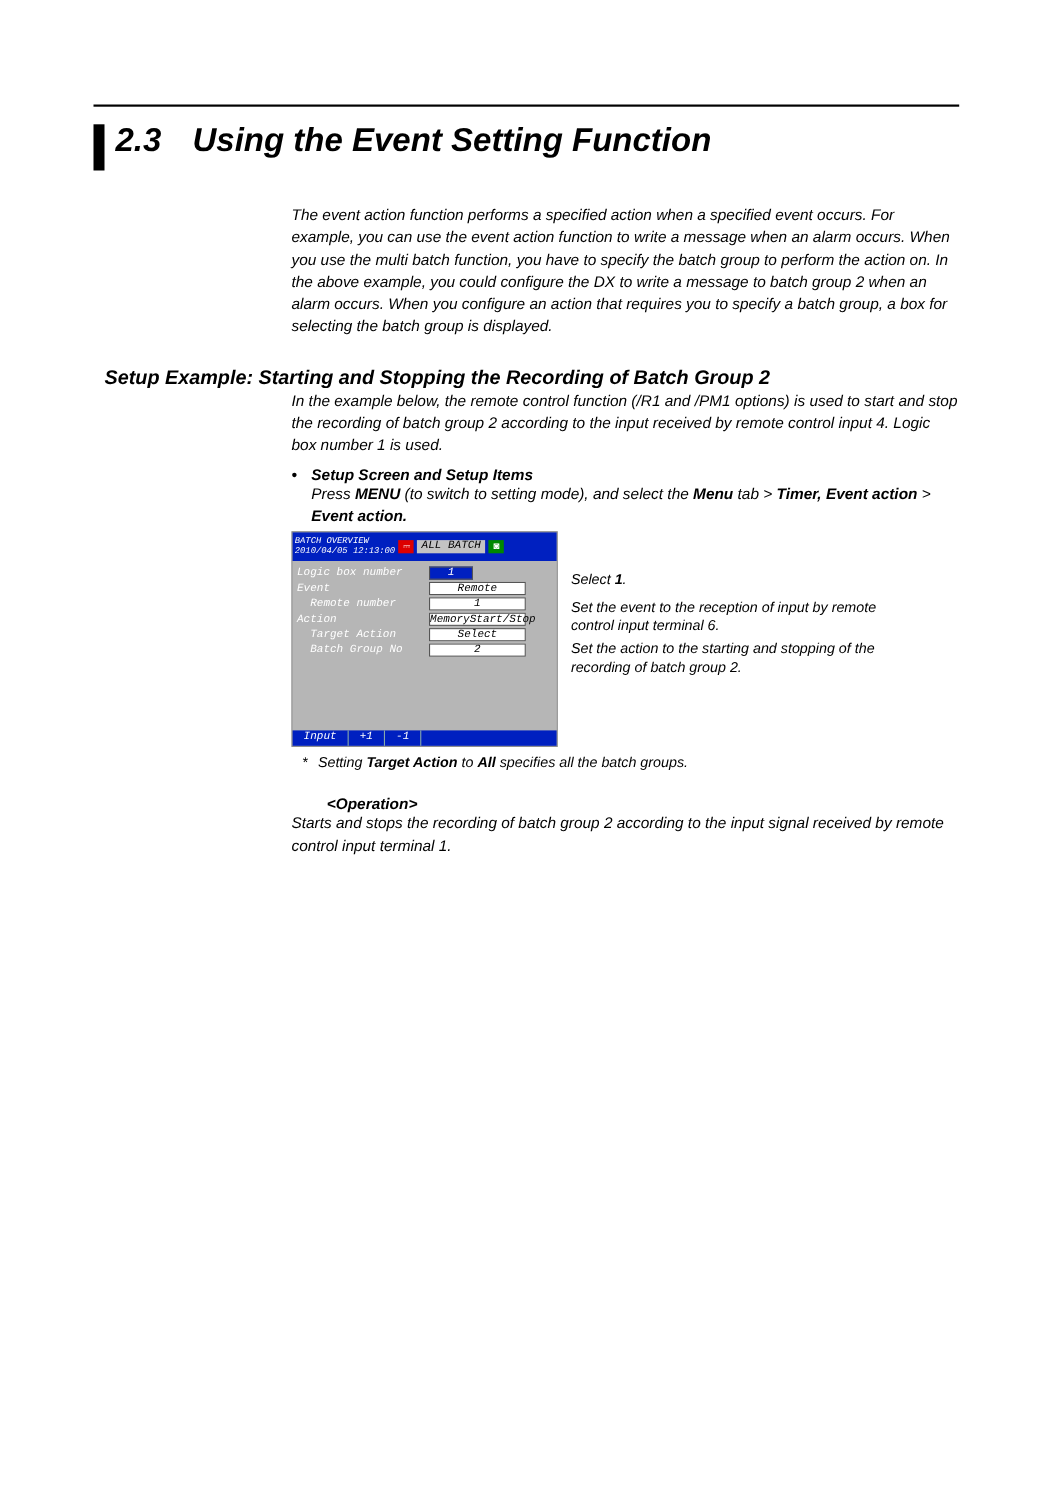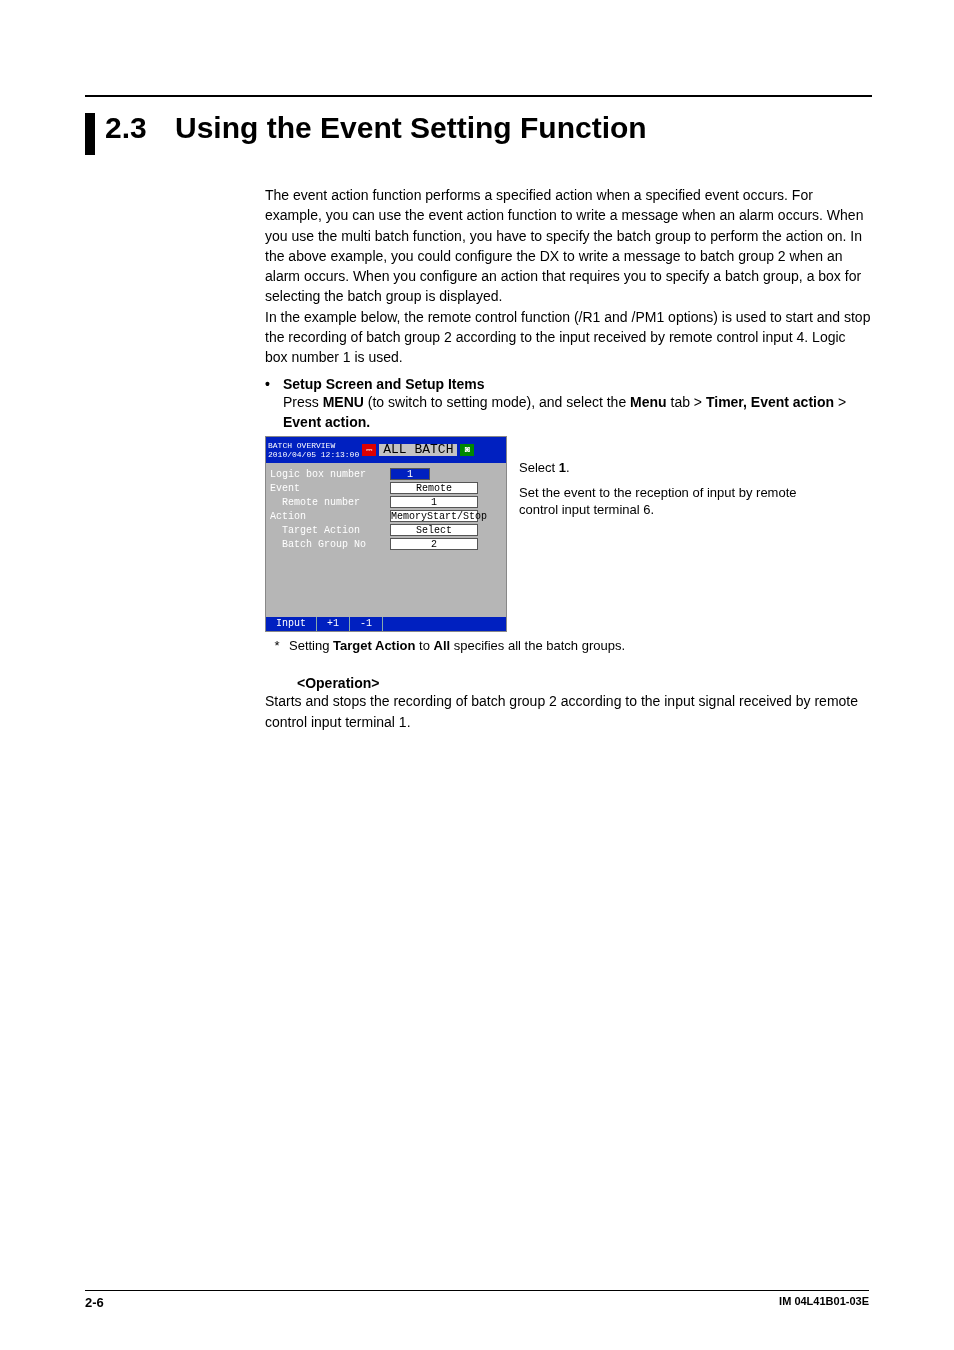--- a/index.html
+++ b/index.html
@@ -11,20 +11,21 @@
     width: 954px;
     height: 1350px;
     position: relative;
     box-sizing: border-box;
   }
   .page {
     padding: 95px 82px 40px 85px;
     box-sizing: border-box;
     height: 100%;
     position: relative;
+    font-style: italic;
   }
   .rule {
     border-top: 2.5px solid #000;
     margin-bottom: 14px;
   }
   .heading-row {
     display: flex;
     align-items: flex-start;
   }
   .black-bar {
@@ -107,21 +108,21 @@
     line-height: 9px;
     font-size: 8px;
   }
   .dev-top .redbox {
     width: 14px; height: 12px; background: #d00; margin: 0 3px;
     display: flex; align-items: center; justify-content: center;
     font-size: 8px;
   }
   .dev-top .allb {
     background: #c3c3c3; color: #000; padding: 0 4px;
-    font-size: 13px; height: 12px; line-height: 12px;
+    font-size: 10px; height: 12px; line-height: 12px;
   }
   .dev-top .grn {
     width: 14px; height: 12px; background: #008800; margin-left: 3px;
     display:flex; align-items:center; justify-content:center; color:#fff;
     font-size:9px;
   }
   .dev-body {
     background: #b6b6b6;
     color: #fff;
     padding: 4px 4px 2px 4px;
@@ -218,20 +219,21 @@
   <div class="heading-row">
     <div class="black-bar"></div>
     <div class="sec-num">2.3</div>
     <div class="sec-title">Using the Event Setting Function</div>
   </div>
 
   <div class="body-indent intro">
     <p>The event action function performs a specified action when a specified event occurs. For example, you can use the event action function to write a message when an alarm occurs. When you use the multi batch function, you have to specify the batch group to perform the action on. In the above example, you could configure the DX to write a message to batch group 2 when an alarm occurs. When you configure an action that requires you to specify a batch group, a box for selecting the batch group is displayed.</p>
   </div>
 
+  <div class="h2 body-indent-wide">Setup Example: Starting and Stopping the Recording of Batch Group 2</div>
 
   <div class="body-indent">
     <p>In the example below, the remote control function (/R1 and /PM1 options) is used to start and stop the recording of batch group 2 according to the input received by remote control input 4. Logic box number 1 is used.</p>
 
     <div class="bullet-row">
       <span class="dot">•</span>
       <span class="bt">Setup Screen and Setup Items</span>
     </div>
 
     <p style="margin-left:18px;">
@@ -276,35 +278,32 @@
           </div>
         </div>
         <div class="dev-bottom">
           <div class="cell">Input</div>
           <div class="cell">+1</div>
           <div class="cell">-1</div>
         </div>
       </div>
 
       <div class="callouts">
-        <div class="co" style="margin-top:24px;">
+        <div class="co" style="margin-top:36px;">
           <span>Select </span><span class="inline-bold">1</span><span>.</span>
         </div>
         <div class="co" style="margin-top:8px; max-width:280px;">Set the event to the reception of input by remote control input terminal 6.</div>
+        <div class="co" style="max-width:290px;">Set the action to the starting and stopping of the recording of batch group 2.</div>
       </div>
     </div>
 
     <div class="footnote-row">
       <div class="ast">*</div>
       <div>
         <span>Setting </span><span class="inline-bold">Target Action</span><span> to </span><span class="inline-bold">All</span><span> specifies all the batch groups.</span>
       </div>
     </div>
 
     <div class="op-head">&lt;Operation&gt;</div>
     <p>Starts and stops the recording of batch group 2 according to the input signal received by remote control input terminal 1.</p>
   </div>
 
-  <div class="footer">
-    <span class="pg">2-6</span>
-    <span style="font-weight:bold;">IM 04L41B01-03E</span>
-  </div>
 </div>
 
 </body></html>

